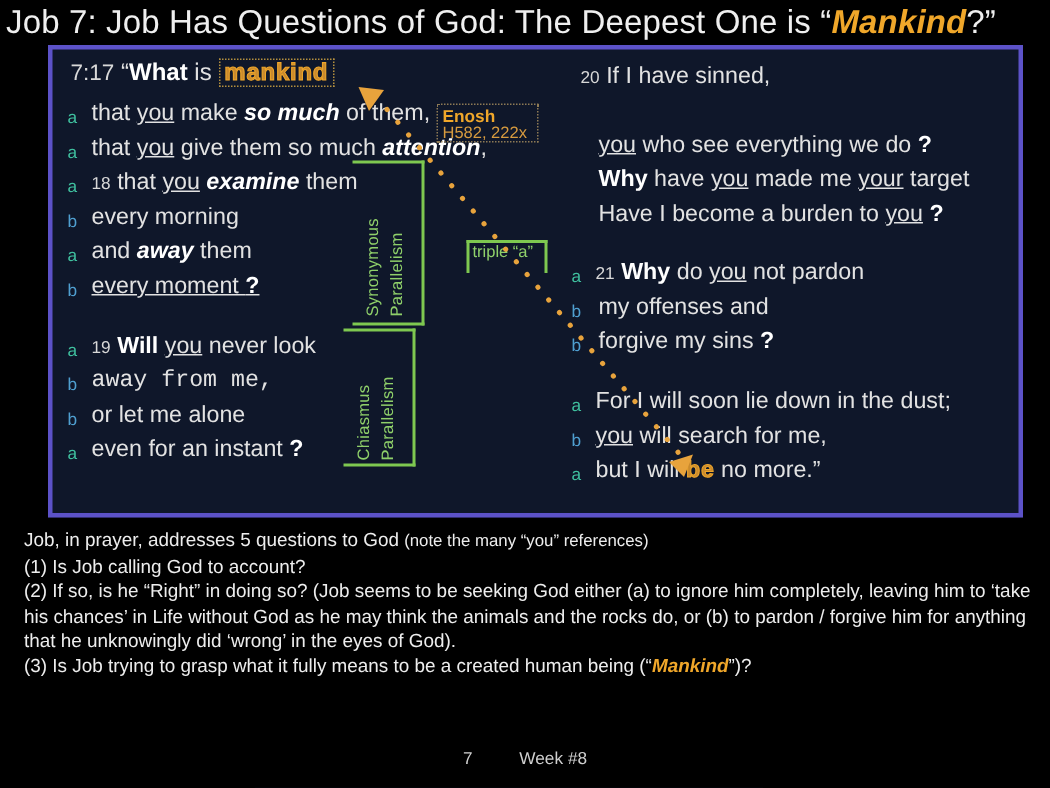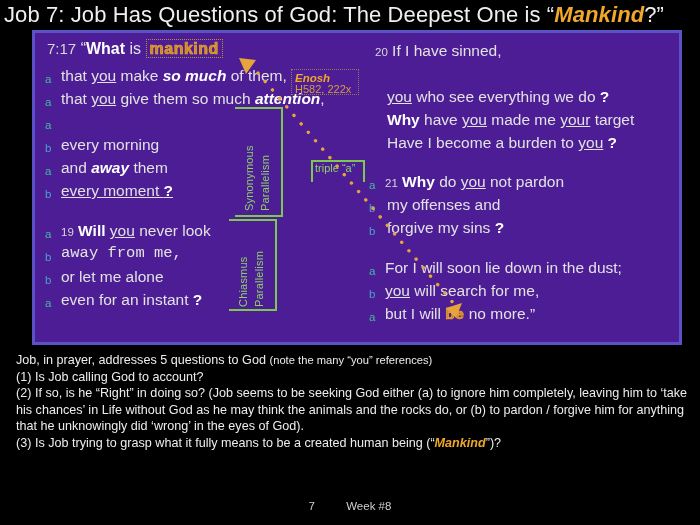--- a/index.html
+++ b/index.html
@@ -7,44 +7,44 @@
        font-family:"Liberation Sans",sans-serif;color:#e8e8e8;}
   #slide{position:relative;width:700px;height:525px;background:#000;}
 
   
   .title{position:absolute;left:4px;top:2px;width:690px;height:24px;
          font-size:22px;color:#efefef;letter-spacing:.1px;white-space:nowrap;}
   .title .mk{color:#f0a72a;font-weight:bold;font-style:italic;}
 
   
   .panel{position:absolute;left:32px;top:30px;width:650px;height:315px;
-         background:#4c1d95;border:3px solid #5c52c8;box-sizing:border-box;}
+         background:#0f172a;border:3px solid #5c52c8;box-sizing:border-box;}
 
   
   .colL{position:absolute;left:4px;top:2px;width:320px;height:308px;}
-  .colR{position:absolute;left:330px;top:2px;width:316px;height:308px;}
+  .colR{position:absolute;left:342px;top:2px;width:316px;height:308px;}
 
   .ln{position:absolute;white-space:nowrap;font-size:15.5px;color:#e2e2e2;line-height:1;}
   .mk-a{color:#3fbf9e;font-size:11.5px;}
   .mk-b{color:#4f9fd0;font-size:11.5px;}
   .vn{font-size:11.5px;color:#d8d8d8;}
   .b{font-weight:bold;color:#ffffff;}
   .bi{font-weight:bold;font-style:italic;color:#ffffff;}
   .u{text-decoration:underline;}
   .q{font-weight:bold;color:#ffffff;}
 
   
   .hl{color:#c98a2e;font-weight:bold;
       -webkit-text-stroke:0.7px #f0a72a;
       letter-spacing:.5px;}
   .hl-box{border:1px dotted #b4903e;padding:0 3px;}
 
   
   .enosh{position:absolute;left:256px;top:37px;line-height:1.05;}
-  .enosh .e1{font-size:11.5px;font-weight:bold;font-style:italic;color:#f0a72a;}
+  .enosh .e1{font-size:11.5px;font-weight:bold;color:#f0a72a;}
   .enosh .e2{font-size:11px;color:#d79b3f;}
   .enosh-box{position:absolute;left:252px;top:34px;width:68px;height:26px;
              border:1px dotted #8d7a55;box-sizing:border-box;}
 
   
   .brk{position:absolute;border:2px solid #7ec850;border-left:none;box-sizing:border-box;}
   .vlab{position:absolute;color:#8fd06a;font-size:11px;
         writing-mode:vertical-rl;transform:rotate(180deg);white-space:nowrap;
         letter-spacing:.2px;}
 
@@ -84,20 +84,21 @@
         <span>“<span class="b">What</span> is </span><span class="hl hl-box">mankind</span>
       </div>
 
       <div class="ln" style="left:6px;top:35px;"><span class="mk-a">a</span></div>
       <div class="ln" style="left:22px;top:33px;">that <span class="u">you</span> make <span class="bi">so much</span> of them,</div>
 
       <div class="ln" style="left:6px;top:58px;"><span class="mk-a">a</span></div>
       <div class="ln" style="left:22px;top:56px;">that <span class="u">you</span> give them so much <span class="bi">attention</span>,</div>
 
       <div class="ln" style="left:6px;top:81px;"><span class="mk-a">a</span></div>
+      <div class="ln" style="left:22px;top:79px;"><span class="vn">18</span> that <span class="u">you</span> <span class="bi">examine</span> them</div>
 
       <div class="ln" style="left:6px;top:104px;"><span class="mk-b">b</span></div>
       <div class="ln" style="left:22px;top:102px;">every morning</div>
 
       <div class="ln" style="left:6px;top:127px;"><span class="mk-a">a</span></div>
       <div class="ln" style="left:22px;top:125px;">and <span class="bi">away</span> them</div>
 
       <div class="ln" style="left:6px;top:150px;"><span class="mk-b">b</span></div>
       <div class="ln" style="left:22px;top:148px;text-decoration:underline;">every moment <span class="q">?</span></div>
 

